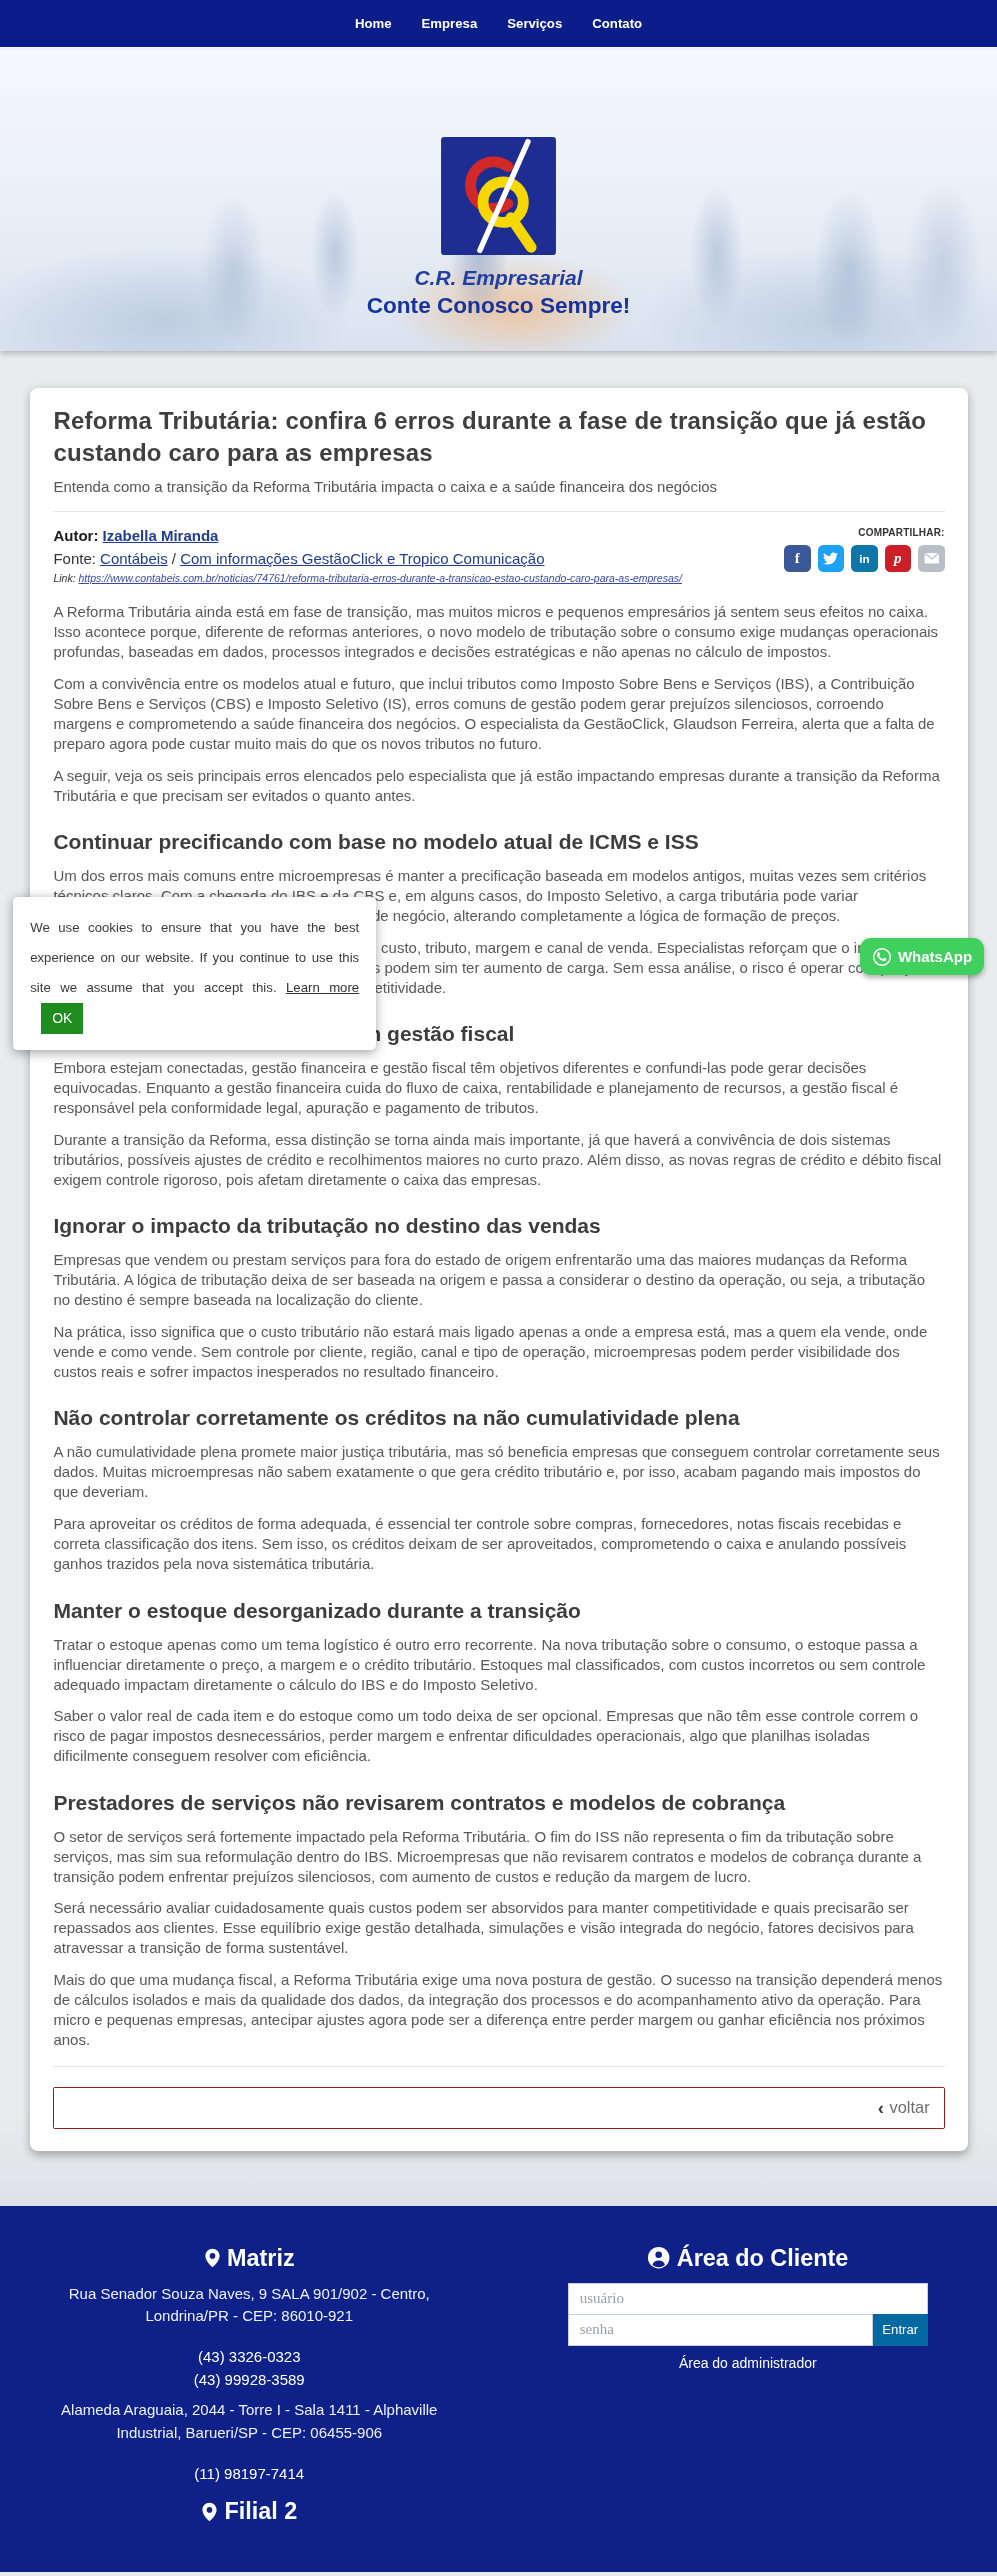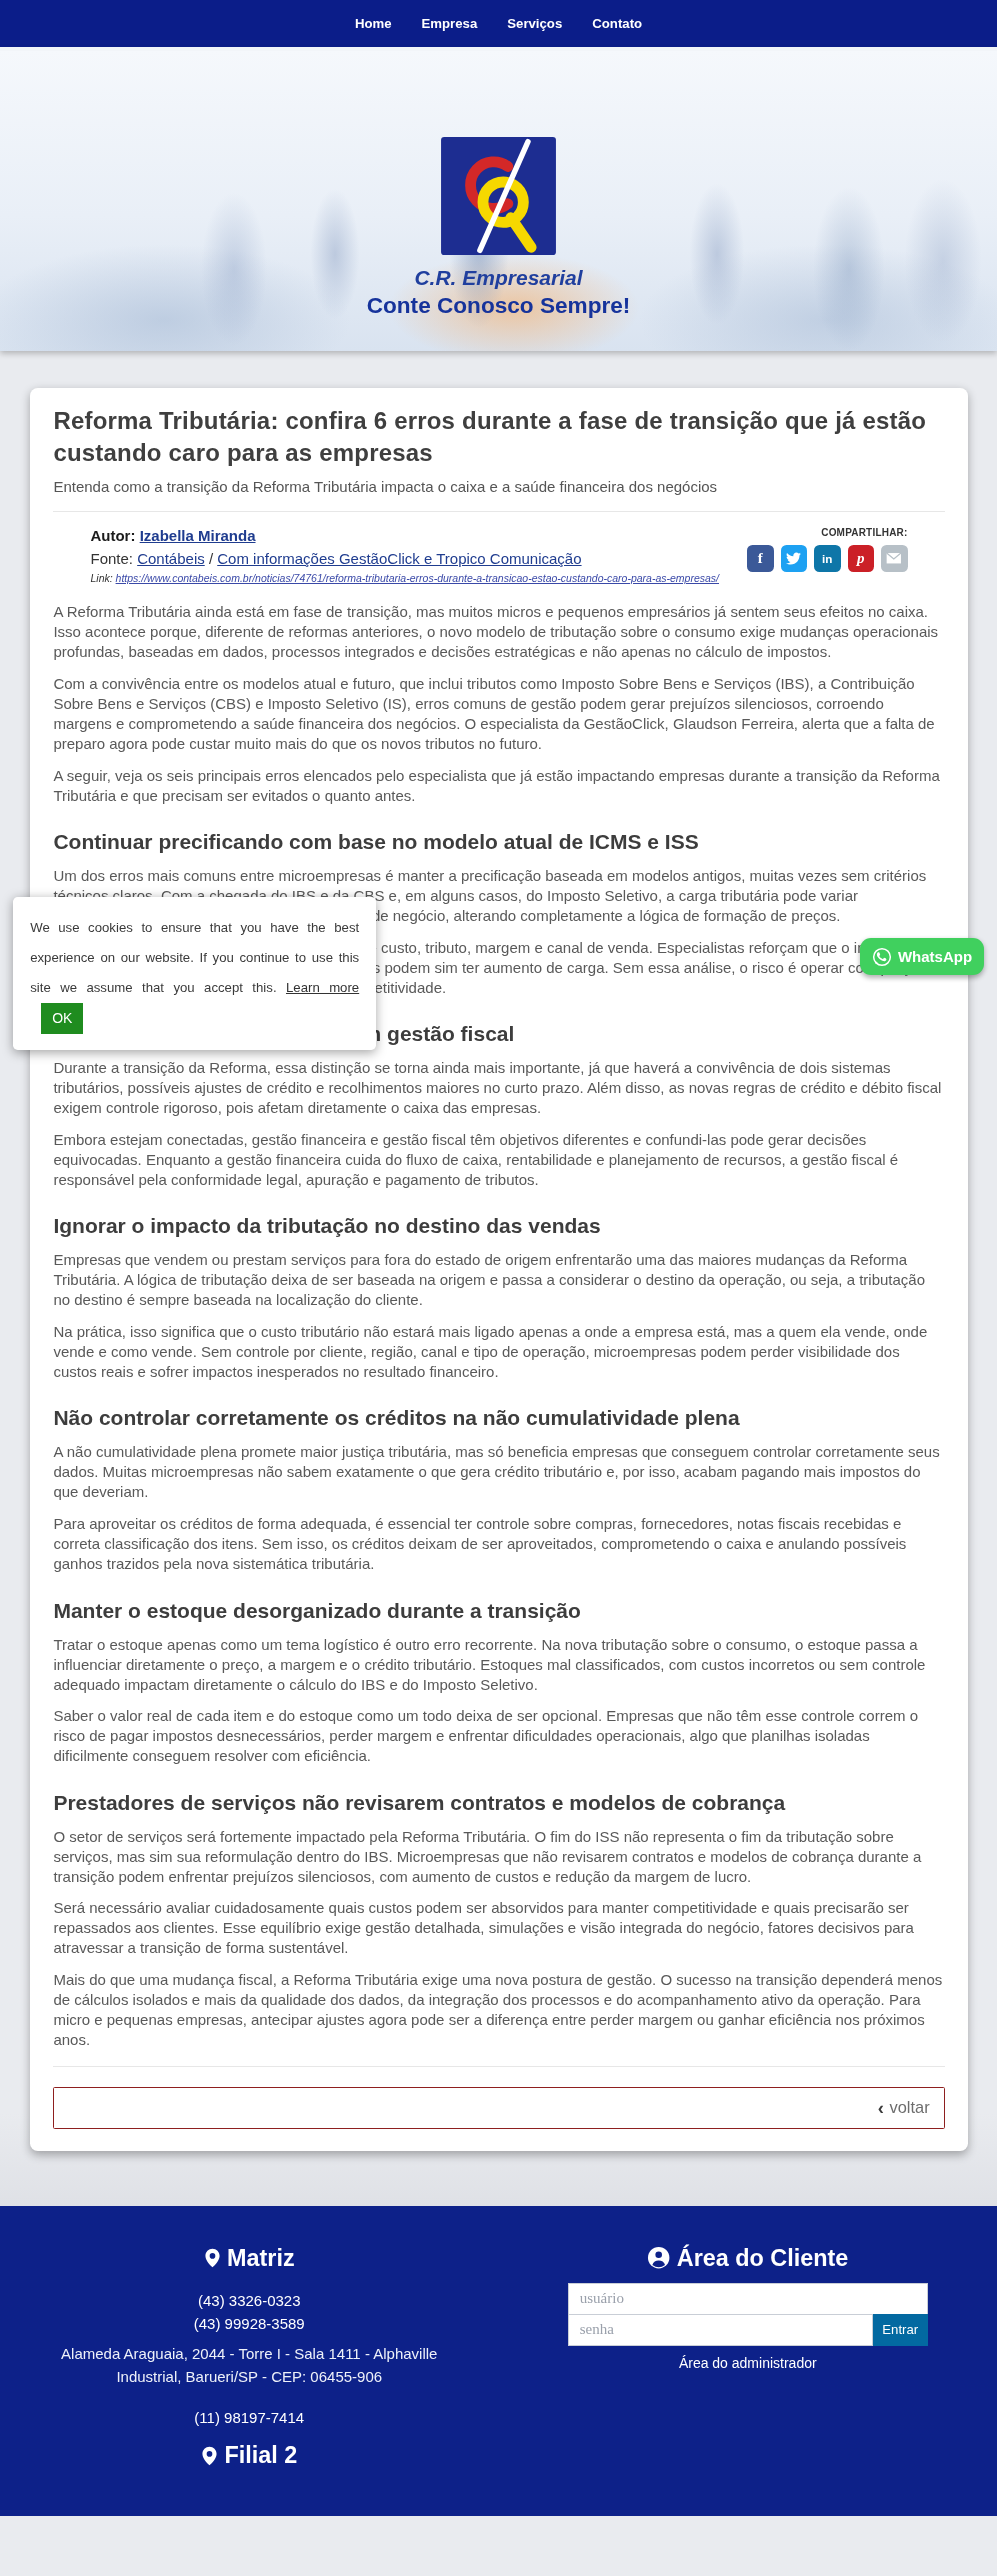--- a/index.html
+++ b/index.html
@@ -34,21 +34,21 @@
 
   
   .main { padding:37px 0 55px; background:linear-gradient(180deg,#e9ebef 95%, #dfe1e6 100%); }
   .card {
     width:938px; margin-left:30px; background:#fff; border-radius:7.8px;
     box-shadow:0 3.9px 9.3px rgba(0,0,0,.3); padding:17px 23.4px 22px;
   }
   h1.title { font-size:24px; line-height:32px; color:#3f3f3f; letter-spacing:0.2px; }
   .subtitle { font-size:15px; color:#555; margin-top:9.3px; }
   .hr { border:none; border-top:0.8px solid #e7e7e7; margin:15.6px 0; }
-  .meta { display:flex; justify-content:center; align-items:flex-start; margin-bottom:12.5px;gap:28px; }
+  .meta { display:flex; justify-content:space-between; align-items:flex-start; margin-bottom:12.5px;gap:28px; }
   .meta-left { font-size:15px; color:#333; }
   .meta-left .row { margin-bottom:5.5px; }
   .meta-left .lbl-b { font-weight:bold; color:#1c1c1c; }
   .meta-left a { color:#1f3c8f; text-decoration:underline; }
   .meta-left .author-link { font-weight:bold; }
   .link-row { font-size:10.5px; font-style:italic; color:#333; }
   .link-row a { color:#3a49a8; }
   .share { text-align:right; }
   .share-label { font-size:10px; font-weight:bold; color:#333; letter-spacing:0.2px; margin-bottom:7px; }
   .share-icons { display:flex; gap:7px; justify-content:flex-end; }
@@ -179,22 +179,22 @@
       <div class="body-text">
         <p>A Reforma Tributária ainda está em fase de transição, mas muitos micros e pequenos empresários já sentem seus efeitos no caixa. Isso acontece porque, diferente de reformas anteriores, o novo modelo de tributação sobre o consumo exige mudanças operacionais profundas, baseadas em dados, processos integrados e decisões estratégicas e não apenas no cálculo de impostos.</p>
         <p>Com a convivência entre os modelos atual e futuro, que inclui tributos como Imposto Sobre Bens e Serviços (IBS), a Contribuição Sobre Bens e Serviços (CBS) e Imposto Seletivo (IS), erros comuns de gestão podem gerar prejuízos silenciosos, corroendo margens e comprometendo a saúde financeira dos negócios. O especialista da GestãoClick, Glaudson Ferreira, alerta que a falta de preparo agora pode custar muito mais do que os novos tributos no futuro.</p>
         <p>A seguir, veja os seis principais erros elencados pelo especialista que já estão impactando empresas durante a transição da Reforma Tributária e que precisam ser evitados o quanto antes.</p>
 
         <h2>Continuar precificando com base no modelo atual de ICMS e ISS</h2>
         <p>Um dos erros mais comuns entre microempresas é manter a precificação baseada em modelos antigos, muitas vezes sem critérios técnicos claros. Com a chegada do IBS e da CBS e, em alguns casos, do Imposto Seletivo, a carga tributária pode variar significativamente conforme o setor e o modelo de negócio, alterando completamente a lógica de formação de preços.</p>
         <p>O erro está em não recalcular a integração entre custo, tributo, margem e canal de venda. Especialistas reforçam que o impacto será individual, o que significa que algumas empresas podem sim ter aumento de carga. Sem essa análise, o risco é operar com preços defasados, margens negativas e perda de competitividade.</p>
 
         <h2>Confundir gestão financeira com gestão fiscal</h2>
+        <p>Embora estejam conectadas, gestão financeira e gestão fiscal têm objetivos diferentes e confundi-las pode gerar decisões equivocadas. Enquanto a gestão financeira cuida do fluxo de caixa, rentabilidade e planejamento de recursos, a gestão fiscal é responsável pela conformidade legal, apuração e pagamento de tributos.</p>
         <p>Durante a transição da Reforma, essa distinção se torna ainda mais importante, já que haverá a convivência de dois sistemas tributários, possíveis ajustes de crédito e recolhimentos maiores no curto prazo. Além disso, as novas regras de crédito e débito fiscal exigem controle rigoroso, pois afetam diretamente o caixa das empresas.</p>
-        <p>Embora estejam conectadas, gestão financeira e gestão fiscal têm objetivos diferentes e confundi-las pode gerar decisões equivocadas. Enquanto a gestão financeira cuida do fluxo de caixa, rentabilidade e planejamento de recursos, a gestão fiscal é responsável pela conformidade legal, apuração e pagamento de tributos.</p>
 
         <h2>Ignorar o impacto da tributação no destino das vendas</h2>
         <p>Empresas que vendem ou prestam serviços para fora do estado de origem enfrentarão uma das maiores mudanças da Reforma Tributária. A lógica de tributação deixa de ser baseada na origem e passa a considerar o destino da operação, ou seja, a tributação no destino é sempre baseada na localização do cliente.</p>
         <p>Na prática, isso significa que o custo tributário não estará mais ligado apenas a onde a empresa está, mas a quem ela vende, onde vende e como vende. Sem controle por cliente, região, canal e tipo de operação, microempresas podem perder visibilidade dos custos reais e sofrer impactos inesperados no resultado financeiro.</p>
 
         <h2>Não controlar corretamente os créditos na não cumulatividade plena</h2>
         <p>A não cumulatividade plena promete maior justiça tributária, mas só beneficia empresas que conseguem controlar corretamente seus dados. Muitas microempresas não sabem exatamente o que gera crédito tributário e, por isso, acabam pagando mais impostos do que deveriam.</p>
         <p>Para aproveitar os créditos de forma adequada, é essencial ter controle sobre compras, fornecedores, notas fiscais recebidas e correta classificação dos itens. Sem isso, os créditos deixam de ser aproveitados, comprometendo o caixa e anulando possíveis ganhos trazidos pela nova sistemática tributária.</p>
 
         <h2>Manter o estoque desorganizado durante a transição</h2>
@@ -231,20 +231,21 @@
   </div>
 
   <footer class="footer">
     <div class="fcol">
       <div class="fhead">
         <svg width="17" height="22" viewBox="0 0 24 28">
             <path d="M12 1C6.5 1 2 5.5 2 11c0 7.5 10 16 10 16s10-8.5 10-16C22 5.5 17.5 1 12 1zm0 14a4 4 0 1 1 0-8 4 4 0 0 1 0 8z" fill="#fff"></path>
           </svg>
         <span>Matriz</span>
       </div>
+      <p class="faddr">Rua Senador Souza Naves, 9 SALA 901/902 - Centro, Londrina/PR - CEP: 86010-921</p>
       <div class="fphones">
         <a href="#">(43) 3326-0323</a>
         <a href="#">(43) 99928-3589</a>
       </div>
 
       <p class="faddr">Alameda Araguaia, 2044 - Torre I - Sala 1411 - Alphaville Industrial, Barueri/SP - CEP: 06455-906</p>
       <div class="fphones">
         <a href="#">(11) 98197-7414</a>
       </div>
 

